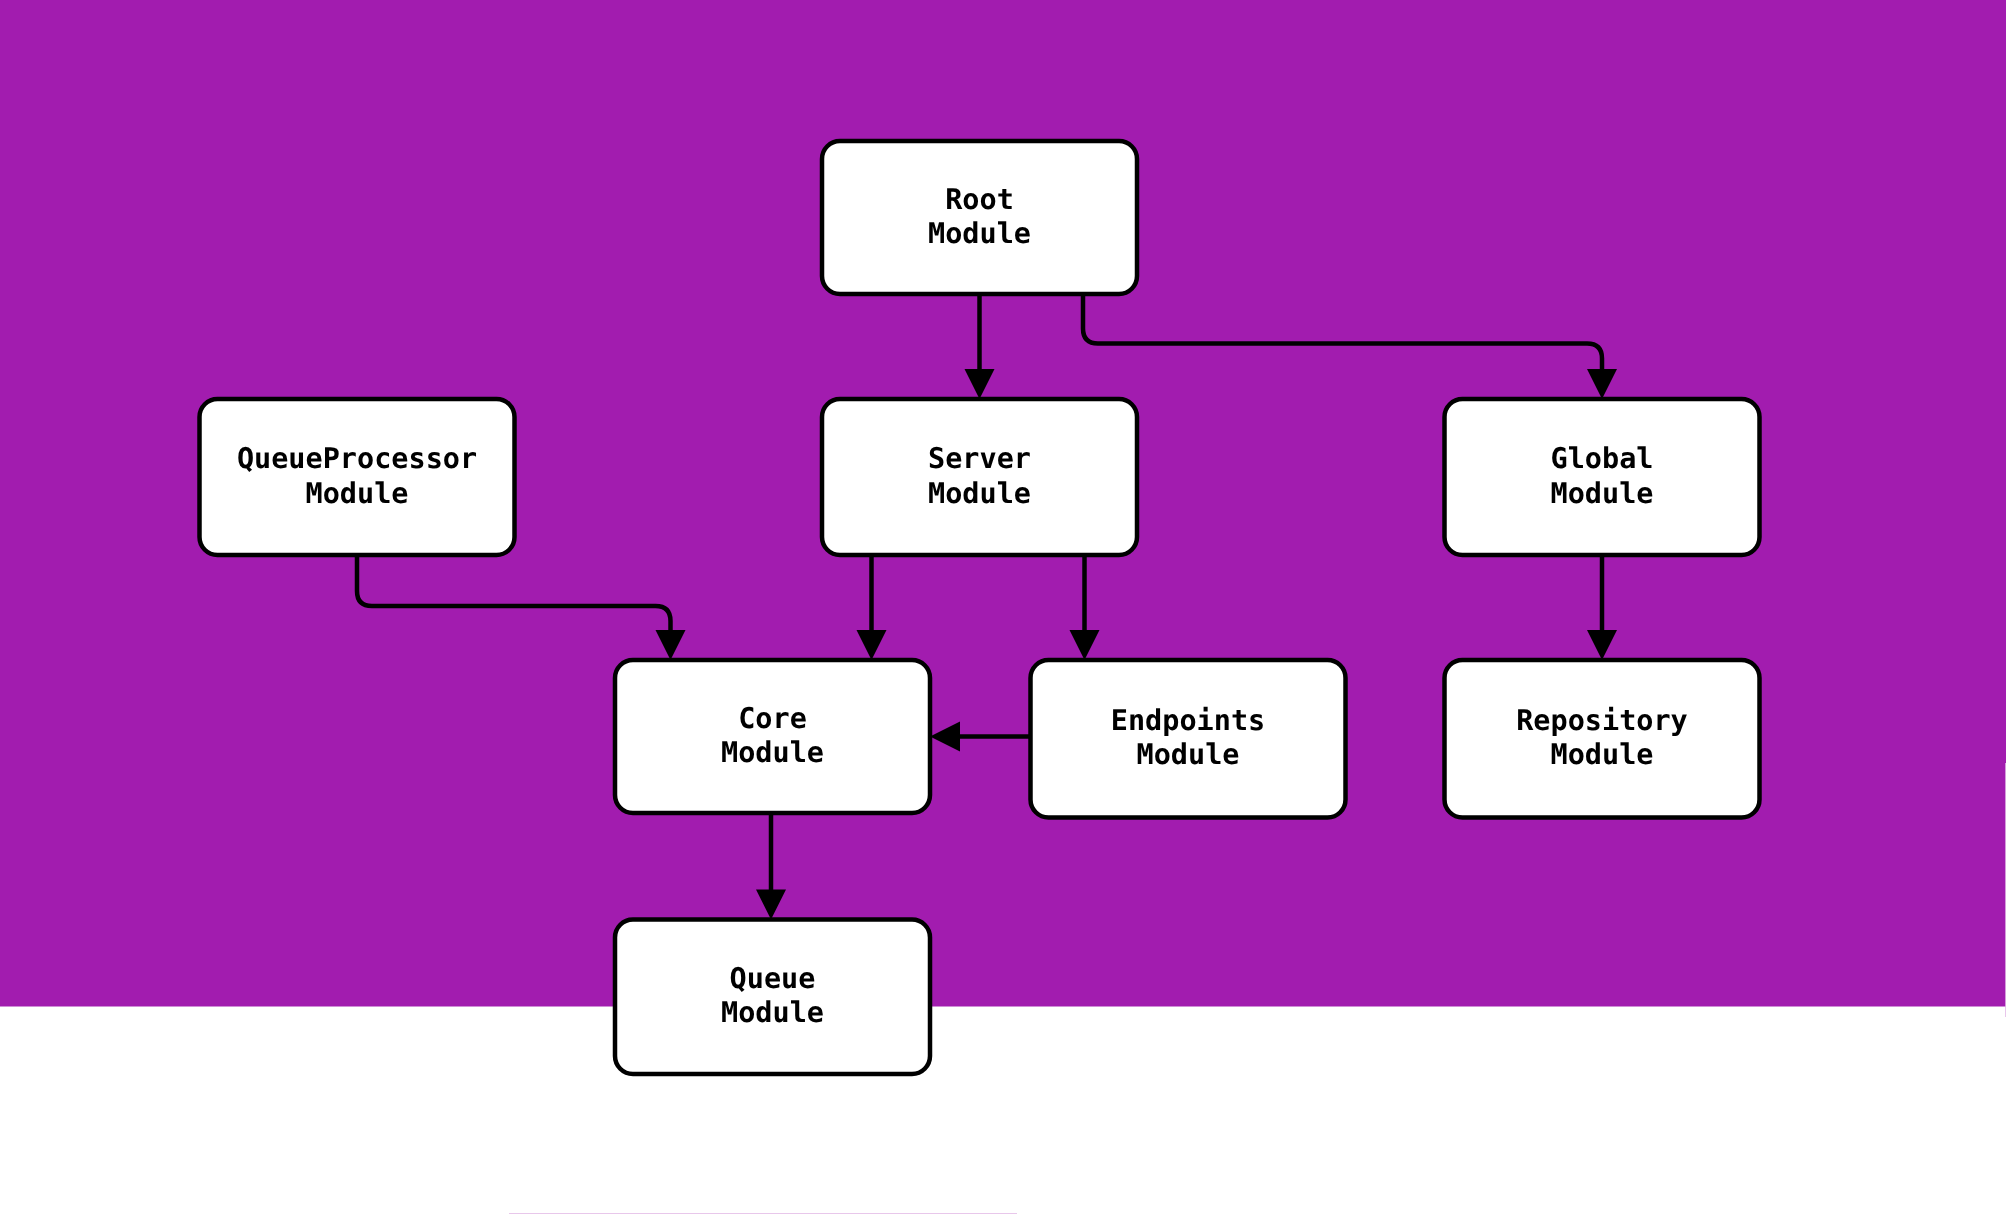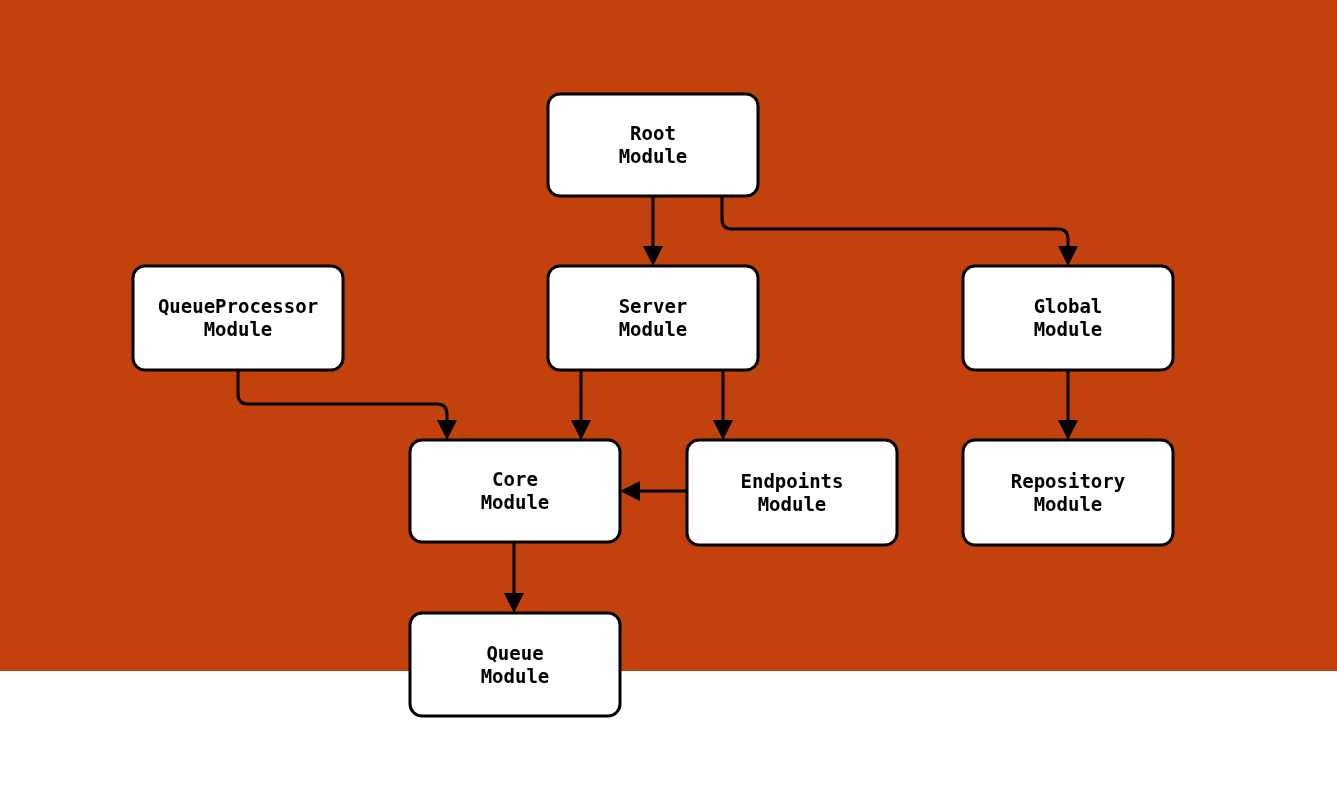--- a/index.html
+++ b/index.html
@@ -11,21 +11,21 @@
   body {
     width: 1337px;
     height: 809px;
     overflow: hidden;
     font-family: "DejaVu Sans Mono", "Liberation Mono", monospace;
   }
   #diagram-root {
     position: relative;
     width: 1337px;
     height: 671px;
-    background: #c2410c;
+    background: #a21caf;
   }
   svg#diagram-svg {
     display: block;
     width: 1337px;
     height: 809px;
   }
   .node-box {
     fill: #ffffff;
     stroke: #000000;
     stroke-width: 3;

